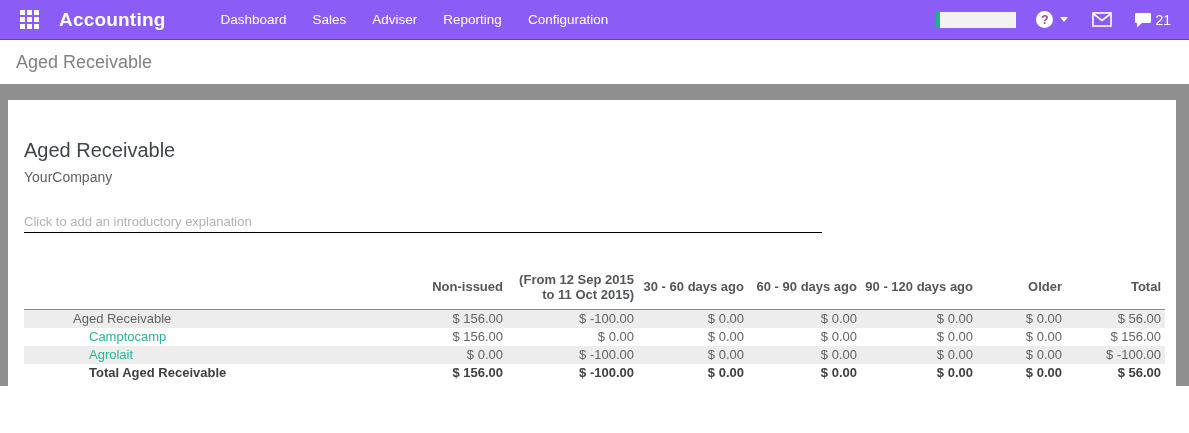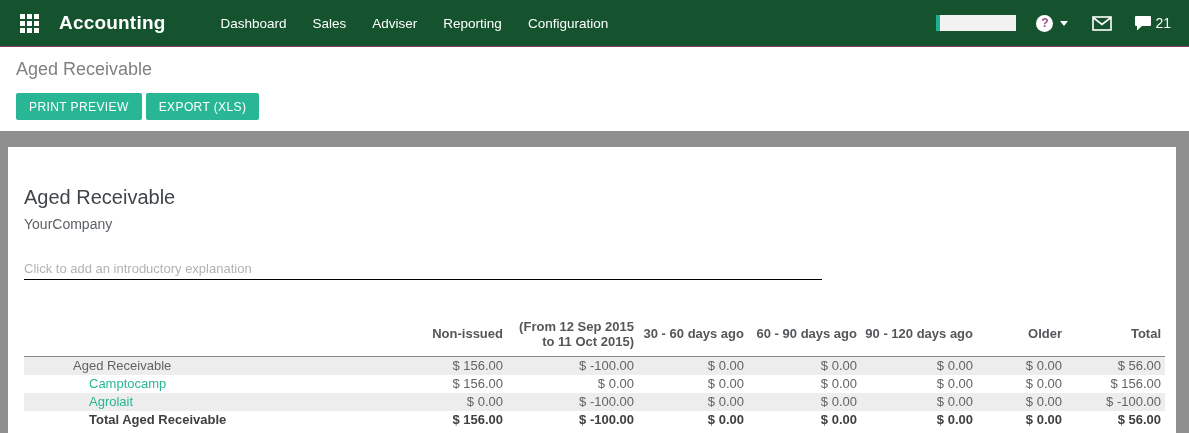--- a/index.html
+++ b/index.html
@@ -1,20 +1,20 @@
 <!DOCTYPE html>
 <html><head>
 <meta charset="utf-8">
 <style>
   * { margin:0; padding:0; box-sizing:border-box; }
   html,body { width:1189px; height:433px; overflow:hidden; background:#fff;
               font-family:"Liberation Sans","DejaVu Sans",sans-serif; }
 
   
-  .navbar { height:47px; background:#14532d; border-bottom:1px solid #873d74;
+  .navbar { height:40px; background:#8b5cf6; border-bottom:1px solid #873d74;
             display:flex; align-items:center; padding:0 14px; color:#fff; }
   .apps-grid { display:grid; grid-template-columns:repeat(3,5px); grid-template-rows:repeat(3,5px);
                gap:2px; margin:0 0 0 6px; cursor:pointer; }
   .apps-grid i { background:#fff; display:block; }
   .brand { font-size:19px; font-weight:700; margin-left:20px; letter-spacing:.2px; }
   .nav-menu { display:flex; margin-left:42px; }
   .nav-menu a { color:#fff; text-decoration:none; font-size:13.5px; padding:0 13px; line-height:47px; display:block; }
   .nav-spacer { flex:1; }
   .redacted-box { width:80px; height:16px; background:#f2f2f2; border-left:4px solid #1fae8e; margin-right:20px; }
   .help-wrap { display:flex; align-items:center; margin-right:24px; cursor:pointer; }
@@ -95,24 +95,20 @@
   <div class="chat-wrap">
     <svg width="18" height="16">
       <path d="M1,2 Q1,1 2,1 L16,1 Q17,1 17,2 L17,10 Q17,11 16,11 L8,11 L3,15.5 L3,11 L2,11 Q1,11 1,10 Z" fill="#fff"></path>
     </svg>
     <span class="chat-count">21</span>
   </div>
 </div>
 
 <div class="control-panel">
   <div class="breadcrumb-title">Aged Receivable</div>
-  <div class="button-row">
-    <button class="btn-teal">PRINT PREVIEW</button>
-    <button class="btn-teal">EXPORT (XLS)</button>
-  </div>
 </div>
 
 <div class="backdrop">
   <div class="sheet">
     <div class="report-title">Aged Receivable</div>
     <div class="report-company">YourCompany</div>
     <div class="intro-placeholder">Click to add an introductory explanation</div>
 
     <table class="aged">
       <colgroup>

